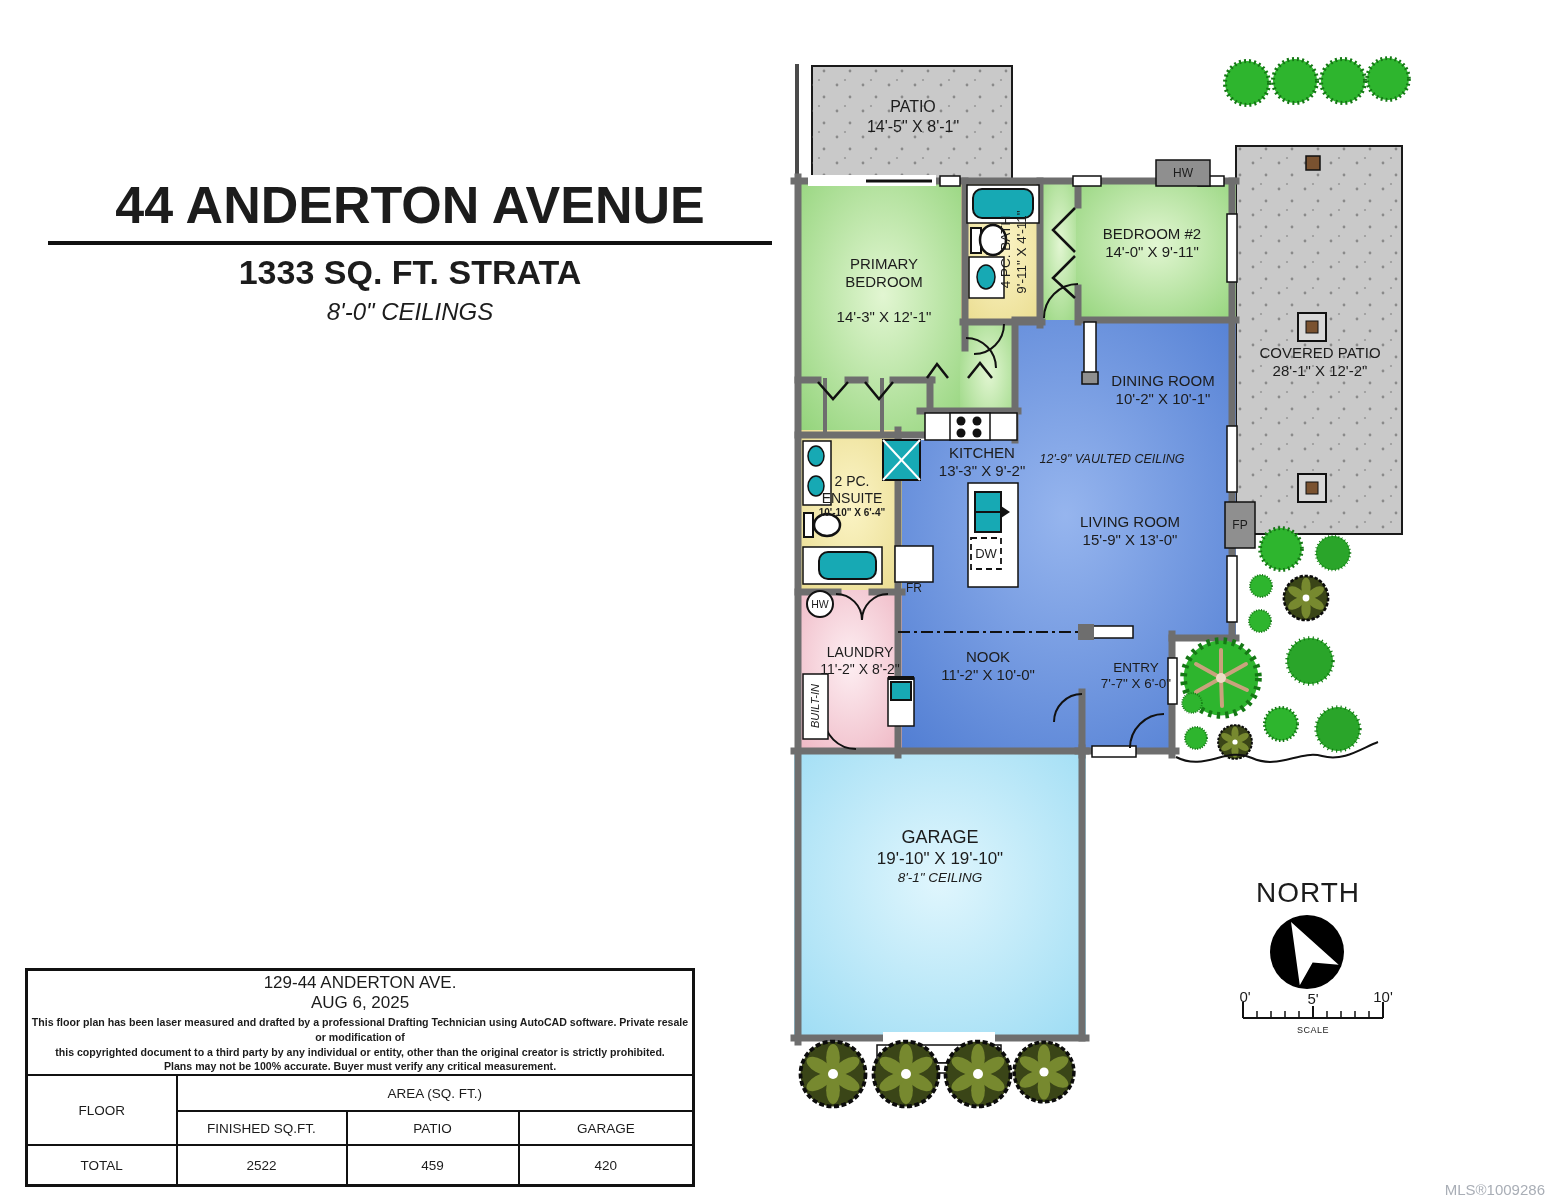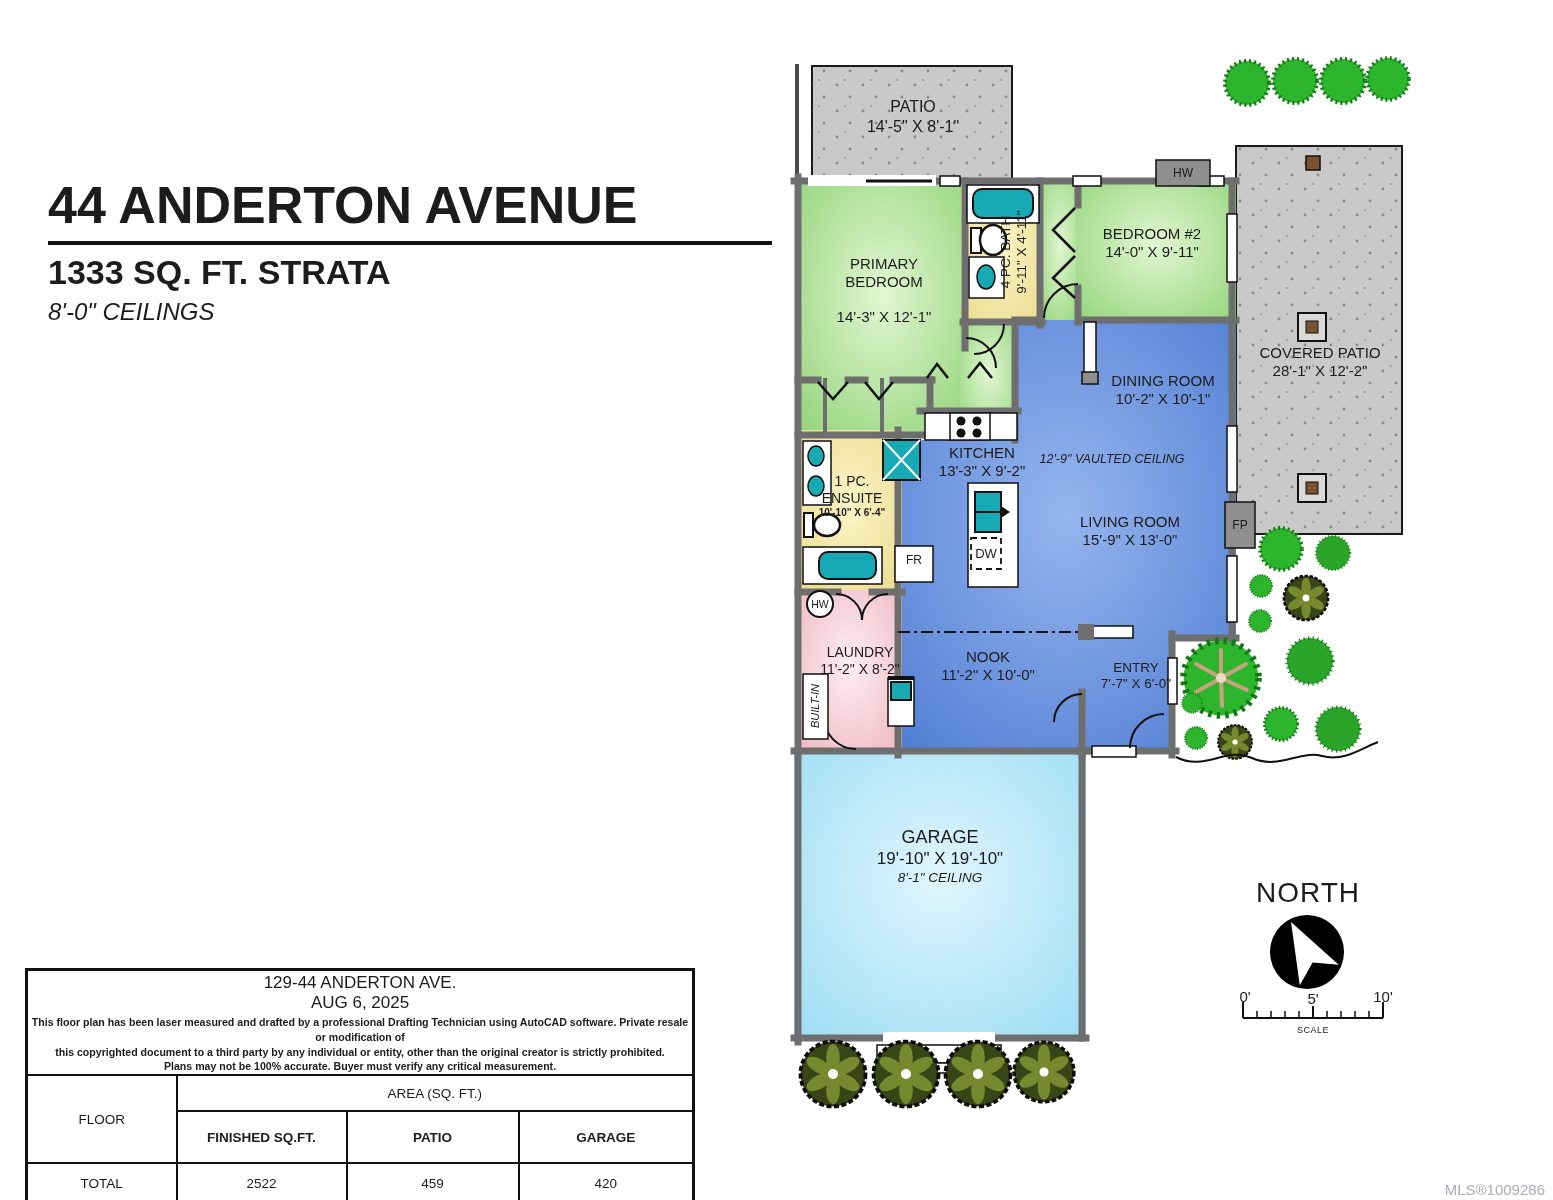--- a/index.html
+++ b/index.html
@@ -7,38 +7,38 @@
           font-family:"Liberation Sans",sans-serif;color:#1c1c1c;}
   #plan-svg{position:absolute;left:0;top:0;z-index:1;}
   .plan-label{position:absolute;z-index:3;transform:translate(-50%,-50%);text-align:center;
               font-size:15px;line-height:1.22;color:#1c1c1c;white-space:nowrap;}
   .plan-label .dims{white-space:nowrap;}
   .wrapname{white-space:normal;}
   .vert{transform:translate(-50%,-50%) rotate(-90deg);}
   .it{font-style:italic;}
   .lg{font-size:18px;}
   
-  #title-block{position:absolute;left:48px;top:178px;width:724px;z-index:3;}
+  #title-block{position:absolute;left:48px;top:178px;width:724px;z-index:3;text-align:center;}
   #title-line1{font-size:52px;font-weight:bold;letter-spacing:0px;line-height:1.05;
                border-bottom:4px solid #111;padding-bottom:8px;}
   #title-line2{font-size:41px;font-weight:bold;margin-top:6px;}
   #title-line3{font-size:34px;font-weight:bold;margin-top:8px;}
   #title-line4{font-size:24px;font-style:italic;font-weight:500;margin-top:6px;}
   
   #info-table{position:absolute;left:25px;top:968px;width:667px;z-index:3;border-collapse:collapse;
               table-layout:fixed;border-radius:26px;}
   #info-table td{border:2px solid #111;text-align:center;vertical-align:middle;padding:0;}
   #info-table{border:3px solid #111;}
   .addr-cell{height:88px;}
   .addr1{font-size:17px;margin-top:2px;}
   .addr2{font-size:17px;}
   .disc{font-size:10.6px;font-weight:bold;line-height:1.4;margin-top:2px;}
   .hdr{font-size:13.5px;}
   .row-area{height:36px;}
-  .row-sub{height:52px;font-weight:bold;}
+  .row-sub{height:34px;}
   .row-tot{height:40px;font-size:13.5px;}
   #mls{position:absolute;right:8px;bottom:2px;font-size:15px;color:#a9aeb6;z-index:3;}
   #north-label{position:absolute;z-index:3;transform:translate(-50%,-50%);font-size:28px;letter-spacing:1px;}
   .scale-num{position:absolute;z-index:3;transform:translate(-50%,-50%);font-size:15px;}
   #scale-word{position:absolute;z-index:3;transform:translate(-50%,-50%);font-size:9px;letter-spacing:.5px;}
   .f-label{position:absolute;z-index:3;transform:translate(-50%,-50%);font-size:12px;}
 </style>
 </head>
 <body>
 
@@ -335,21 +335,21 @@
       <div class="dims">13'-3" X 9'-2"</div>
 </div>
 <div class="plan-label it" style="left:1112px;top:460px;font-size:12.5px">
   <div>12'-9" VAULTED CEILING</div>
 </div>
 <div class="plan-label" style="left:1130px;top:531px">
   <div>LIVING ROOM</div>
       <div class="dims">15'-9" X 13'-0"</div>
 </div>
 <div class="plan-label" style="left:852px;top:496px;font-size:14px">
-  <div class="wrapname" style="width:82px;margin:0 auto">1 PC. ENSUITE</div>
+  <div class="wrapname" style="width:82px;margin:0 auto">2 PC. ENSUITE</div>
   <div class="dims" style="font-size:10px;font-weight:bold">10'-10" X 6'-4"</div>
 </div>
 <div class="plan-label" style="left:860px;top:661px;font-size:14px">
   <div>LAUNDRY</div>
       <div class="dims">11'-2" X 8'-2"</div>
 </div>
 <div class="plan-label" style="left:988px;top:666px">
   <div>NOOK</div>
       <div class="dims">11'-2" X 10'-0"</div>
 </div>
@@ -358,21 +358,21 @@
       <div class="dims">7'-7" X 6'-0"</div>
 </div>
 <div class="plan-label" style="left:940px;top:857px">
   <div class="lg">GARAGE</div>
   <div class="dims" style="font-size:17px">19'-10" X 19'-10"</div>
   <div class="it" style="font-size:13.5px">8'-1" CEILING</div>
 </div>
 
 <div class="f-label" style="left:1183px;top:173px">HW</div>
 <div class="f-label" style="left:820px;top:604px;font-size:10.5px">HW</div>
-<div class="f-label" style="left:914px;top:560px">FR</div>
+<div class="f-label" style="left:914px;top:588px">FR</div>
 <div class="f-label" style="left:986px;top:553px;font-size:13px">DW</div>
 <div class="f-label" style="left:1240px;top:525px">FP</div>
 <div class="f-label vert it" style="left:815px;top:706px;font-size:11px;transform:translate(-50%,-50%) rotate(-90deg)">BUILT-IN</div>
 
 <div id="north-label" style="left:1308px;top:893px">NORTH</div>
 <div class="scale-num" style="left:1245px;top:996px">0'</div>
 <div class="scale-num" style="left:1313px;top:998px">5'</div>
 <div class="scale-num" style="left:1383px;top:996px">10'</div>
 <div id="scale-word" style="left:1313px;top:1030px">SCALE</div>
 

